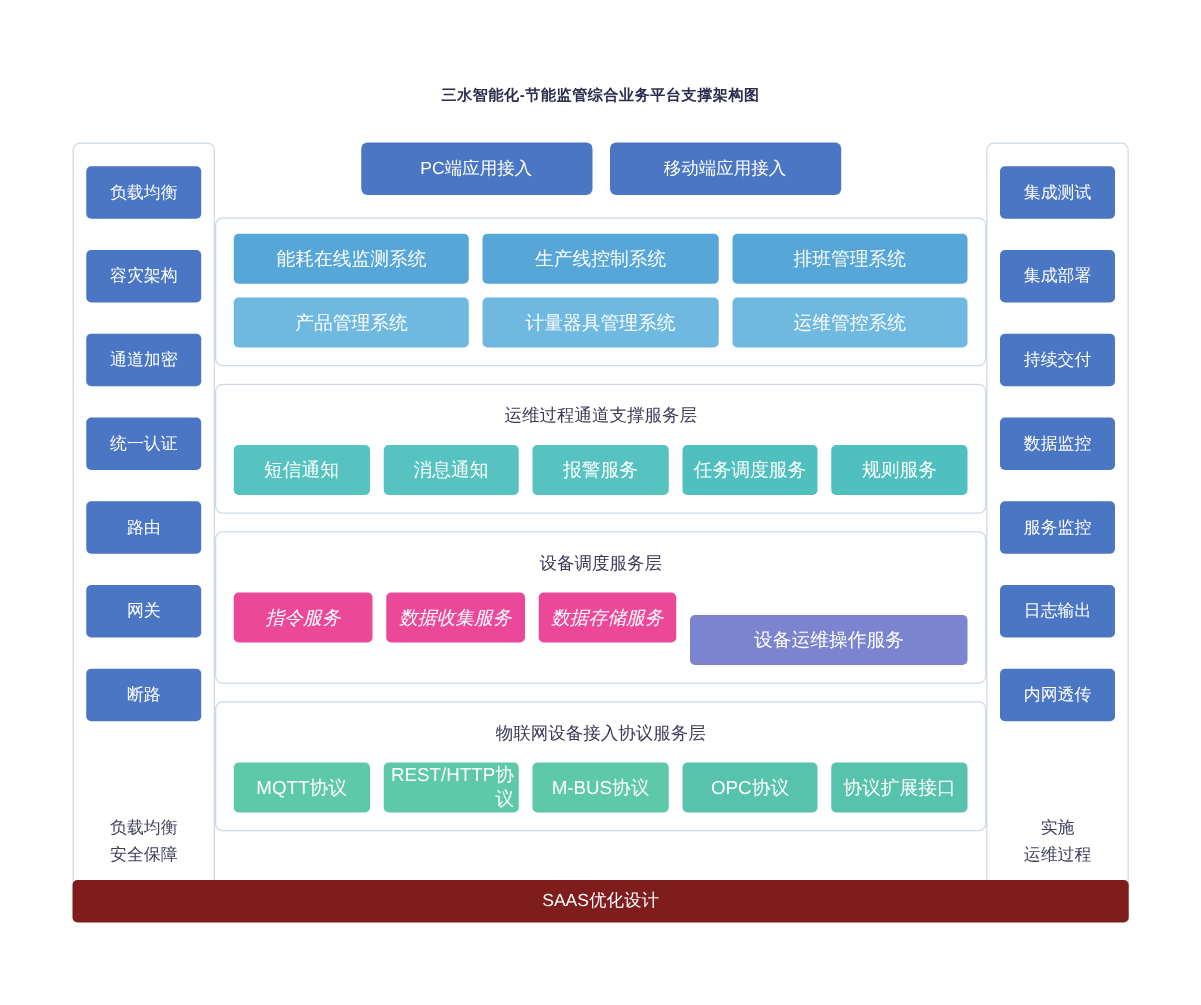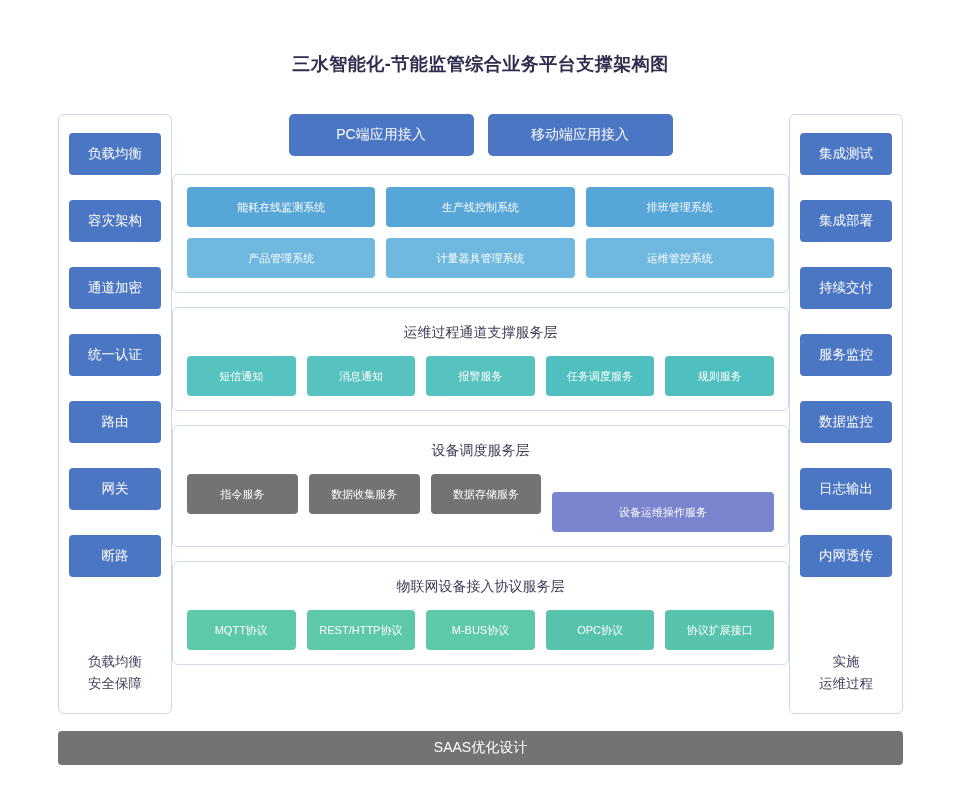--- a/index.html
+++ b/index.html
@@ -10,24 +10,24 @@
   body {
     width: 961px;
     height: 804px;
     font-family: "Liberation Sans", "DejaVu Sans", sans-serif;
     color: #333;
     position: relative;
     overflow: hidden;
   }
   .page-title {
     text-align: center;
-    font-size: 18px;
+    font-size: 12px;
     font-weight: bold;
     color: #2d2d4e;
-    margin-top: 52px;
+    margin-top: 68px;
     letter-spacing: 0.5px;
   }
 
   .diagram {
     position: absolute;
     left: 58px;
     top: 114px;
     width: 845px;
   }
 
@@ -115,46 +115,46 @@
     margin-bottom: 11px;
   }
   .row:last-child { margin-bottom: 0; }
   .cell {
     flex: 1;
     height: 40px;
     border-radius: 4px;
     display: flex;
     align-items: center;
     justify-content: center;
-    font-size: 11px;
+    font-size: 15px;
     color: #fff;
     text-align: right;
     padding: 0 4px;
     box-sizing: border-box;
   }
   .c-blue   { background: #57a6d8; }
   .c-lblue  { background: #6fb8e0; }
   .c-teal   { background: #56c3c1; }
   .c-teal2  { background: #4fc0bf; }
-  .c-purple { background: #737373; }
+  .c-purple { background: #ec4899; font-style: italic; }
   .c-indigo { background: #7b85cf; }
   .c-green  { background: #5ec9a8; }
   .c-green2 { background: #57c3ad; }
 
   .grow2 { flex: 2.08; margin-top: 18px; }
 
   
   .bottom-bar {
     position: absolute;
     left: 58px;
-    top: 731px;
+    top: 704px;
     width: 845px;
     height: 34px;
     border-radius: 4px;
-    background: #737373;
+    background: #7f1d1d;
     color: #fff;
     font-size: 14px;
     display: flex;
     align-items: center;
     justify-content: center;
   }
 </style>
 </head>
 <body>
 
@@ -228,22 +228,22 @@
           <div class="cell c-green2">协议扩展接口</div>
         </div>
       </div>
 
     </div>
 
     <div class="side-panel right">
       <div class="side-chip">集成测试</div>
       <div class="side-chip">集成部署</div>
       <div class="side-chip">持续交付</div>
+      <div class="side-chip">数据监控</div>
       <div class="side-chip">服务监控</div>
-      <div class="side-chip">数据监控</div>
       <div class="side-chip">日志输出</div>
       <div class="side-chip">内网透传</div>
       <div class="side-footer">
         <div>实施</div>
         <div>运维过程</div>
       </div>
     </div>
 
   </div>
 </div>

